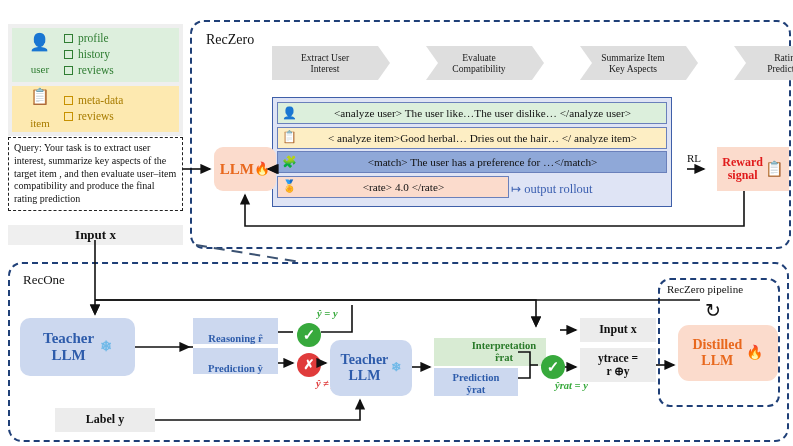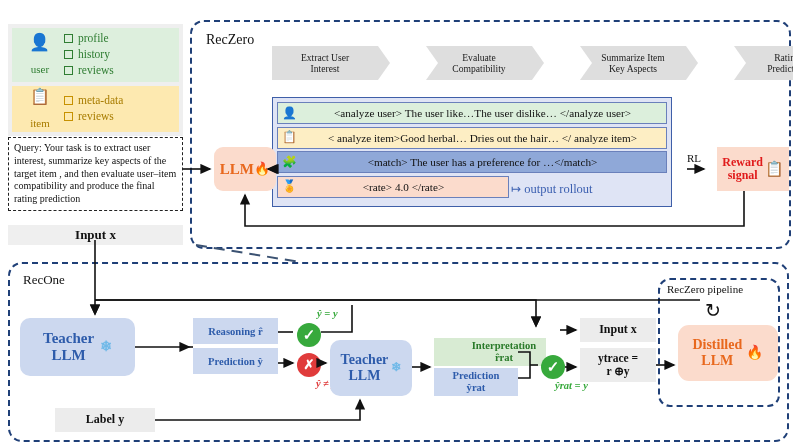--- a/index.html
+++ b/index.html
@@ -57,21 +57,21 @@
     color:#e8681d;font-weight:bold;font-size:15px;}
   .reward{position:absolute;left:708px;top:147px;width:72px;height:44px;background:#fbdbcc;
     display:flex;align-items:center;justify-content:center;text-align:center;
     color:#e01b1b;font-weight:bold;font-size:12px;line-height:1.1;margin-left:9px;}
   .rl-lab{position:absolute;left:687px;top:152px;font-size:11px;}
   
   .tbox{position:absolute;background:#ccd8ef;border-radius:10px;display:flex;
     align-items:center;justify-content:center;color:#2e5cab;font-weight:bold;
     font-size:15px;text-align:center;line-height:1.12;}
   .sbox{position:absolute;background:#ccd8ef;color:#2e5cab;font-weight:bold;
-    font-size:10.6px;display:flex;align-items:center;justify-content:center;}
+    font-size:10.6px;display:flex;align-items:flex-end;justify-content:center;}
   .gbox{position:absolute;background:#d8ebd3;color:#2a7a2a;font-weight:bold;
     font-size:10.6px;display:flex;align-items:center;justify-content:center;
     text-align:center;line-height:1.12;}
   .graybox{position:absolute;background:#ececec;display:flex;align-items:center;
     justify-content:center;font-weight:bold;font-size:12px;text-align:center;line-height:1.15;}
   .circ{position:absolute;width:24px;height:24px;border-radius:50%;display:flex;
     align-items:center;justify-content:center;color:#fff;font-size:15px;font-weight:bold;}
   .ok{background:#37a93c;}
   .no{background:#e03b3b;}
   .eqlab{position:absolute;font-size:10.5px;font-style:italic;font-weight:bold;margin-left:24px;}

